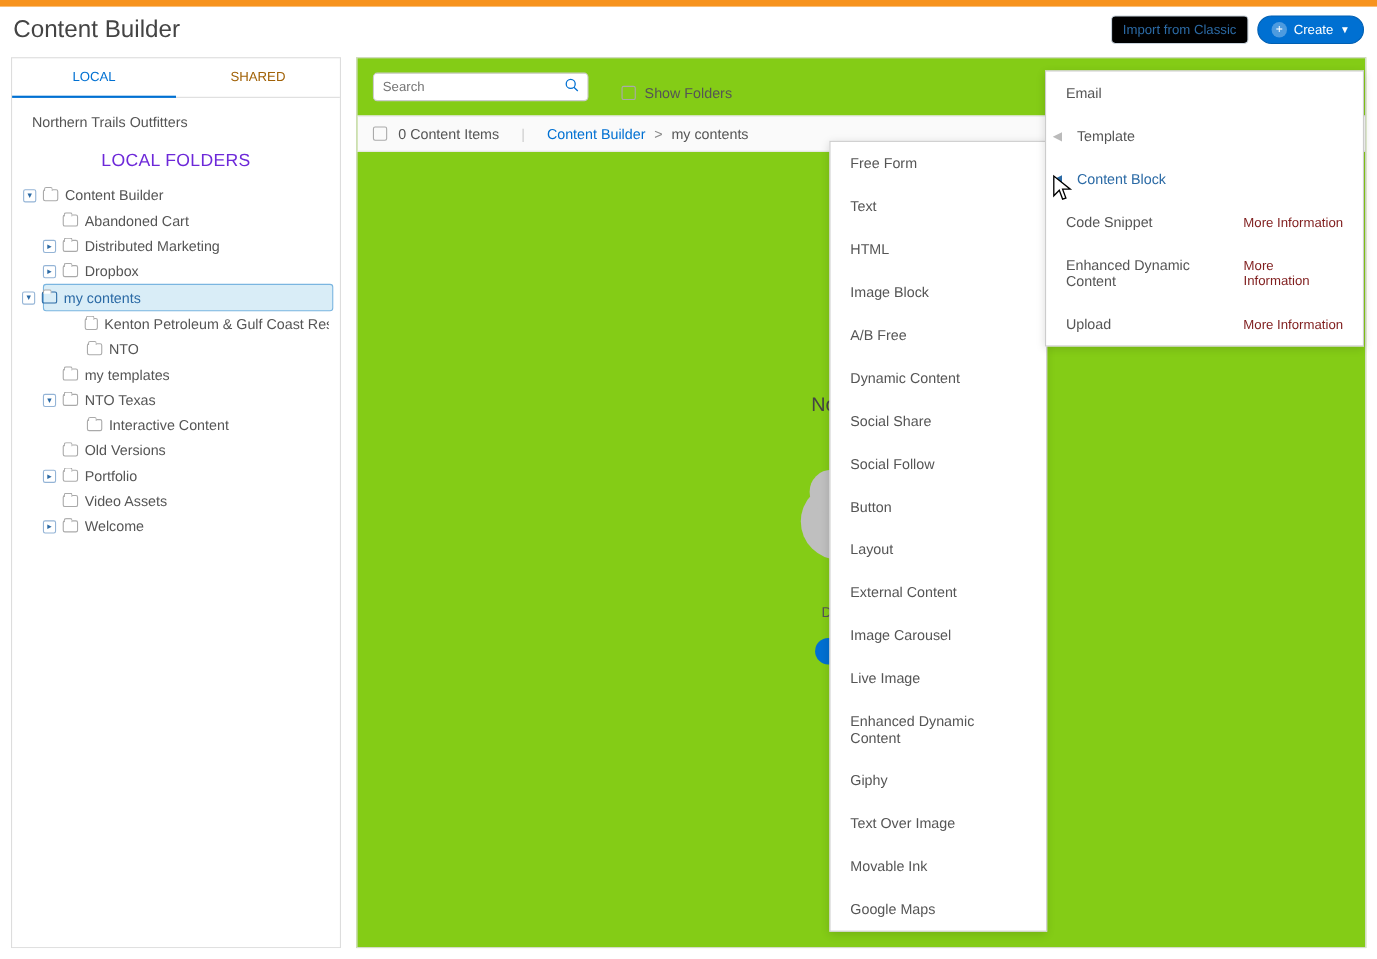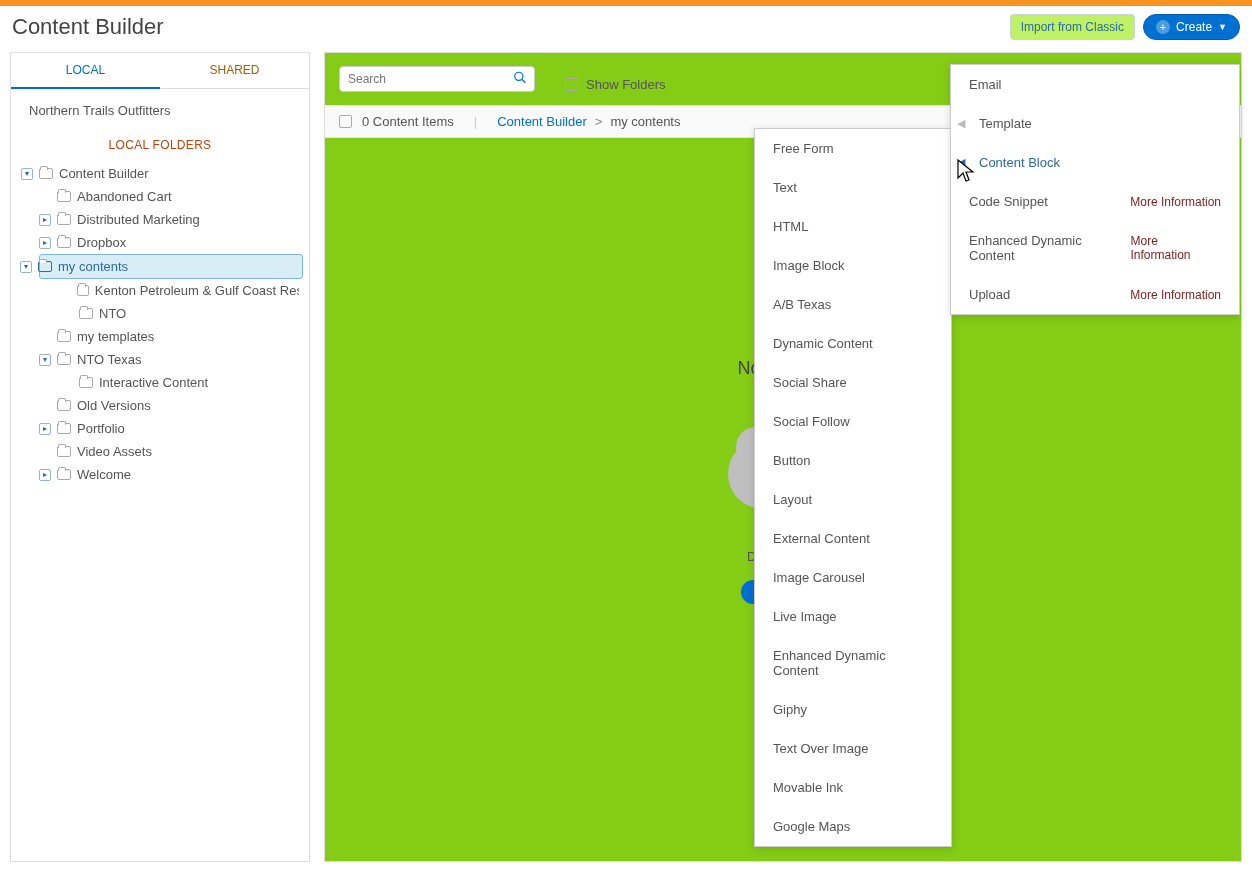--- a/index.html
+++ b/index.html
@@ -1,31 +1,31 @@
 <!DOCTYPE html>
 <html><head>
 <meta charset="utf-8">
 <style>
   * { box-sizing: border-box; margin: 0; padding: 0; }
   body { font-family: Arial, Helvetica, sans-serif; font-size: 13px; color: #333; background: #fff; }
   .top-bar { height: 6px; background: #f7931e; width: 100%; }
   .header { display: flex; justify-content: space-between; align-items: center; padding: 8px 12px 12px 12px; }
   .page-title { font-size: 22px; color: #444; font-weight: normal; }
   .header-buttons { display: flex; gap: 8px; }
-  .btn-import { background: #bef264; border: 1px solid #c9d3dc; color: #2b6aa5; padding: 5px 10px; border-radius: 4px; font-size: 12px; cursor: pointer; }
+  .btn-import { background: #000000; border: 1px solid #c9d3dc; color: #2b6aa5; padding: 5px 10px; border-radius: 4px; font-size: 12px; cursor: pointer; }
   .btn-create { background: #0070d2; color: #fff; border: 1px solid #005fb2; padding: 5px 12px; border-radius: 14px; font-size: 12px; cursor: pointer; display: flex; align-items: center; gap: 6px; }
   .btn-create .plus { background: rgba(255,255,255,0.3); border-radius: 50%; width: 14px; height: 14px; display: inline-flex; align-items: center; justify-content: center; font-size: 11px; }
   .btn-create .caret { font-size: 9px; }
   .layout { display: flex; gap: 14px; padding: 0 10px; }
   .sidebar { width: 300px; border: 1px solid #ddd; background: #fff; }
   .tabs { display: flex; }
   .tab { flex: 1; text-align: center; padding: 10px 0; font-size: 12px; color: #a16207; cursor: pointer; border-bottom: 1px solid #ddd; }
   .tab.active { color: #0070d2; border-bottom: 2px solid #0070d2; }
   .workspace-name { padding: 14px 18px; color: #555; font-size: 13px; }
-  .local-folders-title { text-align: center; font-size: 12px; color: #c2410c; letter-spacing: 0.3px; padding: 6px 0 10px; }
+  .local-folders-title { text-align: center; font-size: 16px; color: #6d28d9; letter-spacing: 0.3px; padding: 6px 0 10px; }
   .tree { padding: 0 6px 12px 6px; }
   .tree-row { display: flex; align-items: center; padding: 4px 4px; gap: 6px; cursor: pointer; }
   .tree-row .toggle { width: 12px; height: 12px; border: 1px solid #94b4d6; display: inline-flex; align-items: center; justify-content: center; font-size: 8px; color: #2b6aa5; border-radius: 2px; }
   .tree-row .toggle.empty { border: none; }
   .tree-row .folder-icon { width: 14px; height: 11px; border: 1px solid #aaa; border-radius: 2px; position: relative; }
   .tree-row .folder-icon::before { content: ""; position: absolute; top: -3px; left: 0; width: 6px; height: 3px; border: 1px solid #aaa; border-bottom: none; border-radius: 2px 2px 0 0; background: #fff; }
   .tree-row .label { color: #555; font-size: 13px; white-space: nowrap; overflow: hidden; }
   .tree-row.selected { background: #d9edf7; border: 1px solid #7ab5e0; border-radius: 3px; }
   .tree-row.selected .label { color: #2b6aa5; }
   .tree-row.selected .folder-icon { border-color: #2b6aa5; }
@@ -253,21 +253,21 @@
   <div class="dd-item">
       <span>Text</span>
     </div>
   <div class="dd-item">
       <span>HTML</span>
     </div>
   <div class="dd-item">
       <span>Image Block</span>
     </div>
   <div class="dd-item">
-      <span>A/B Texas</span>
+      <span>A/B Free</span>
     </div>
   <div class="dd-item">
       <span>Dynamic Content</span>
     </div>
   <div class="dd-item">
       <span>Social Share</span>
     </div>
   <div class="dd-item">
       <span>Social Follow</span>
     </div>

